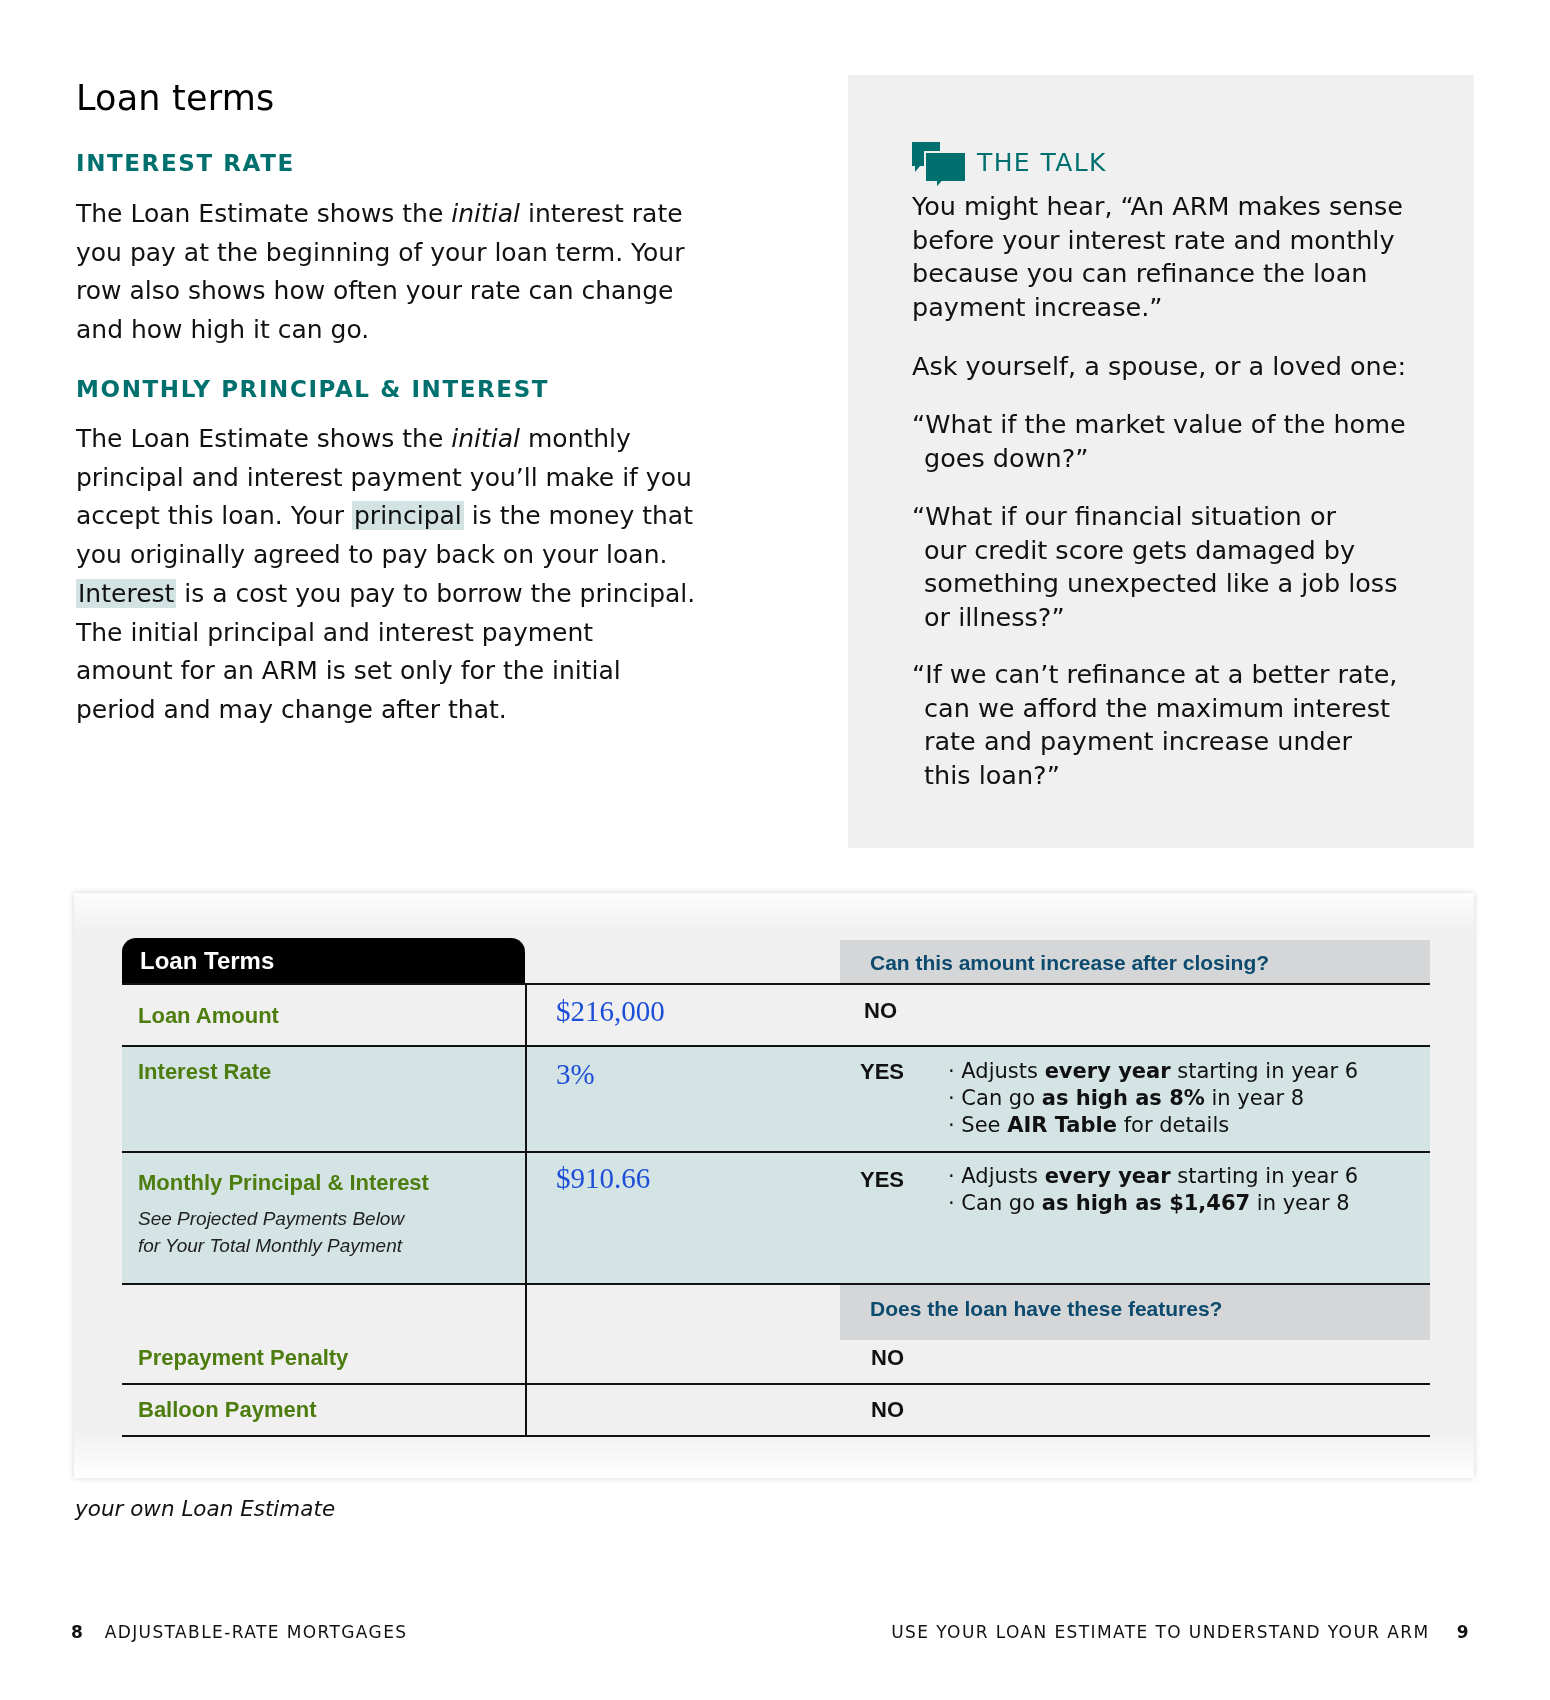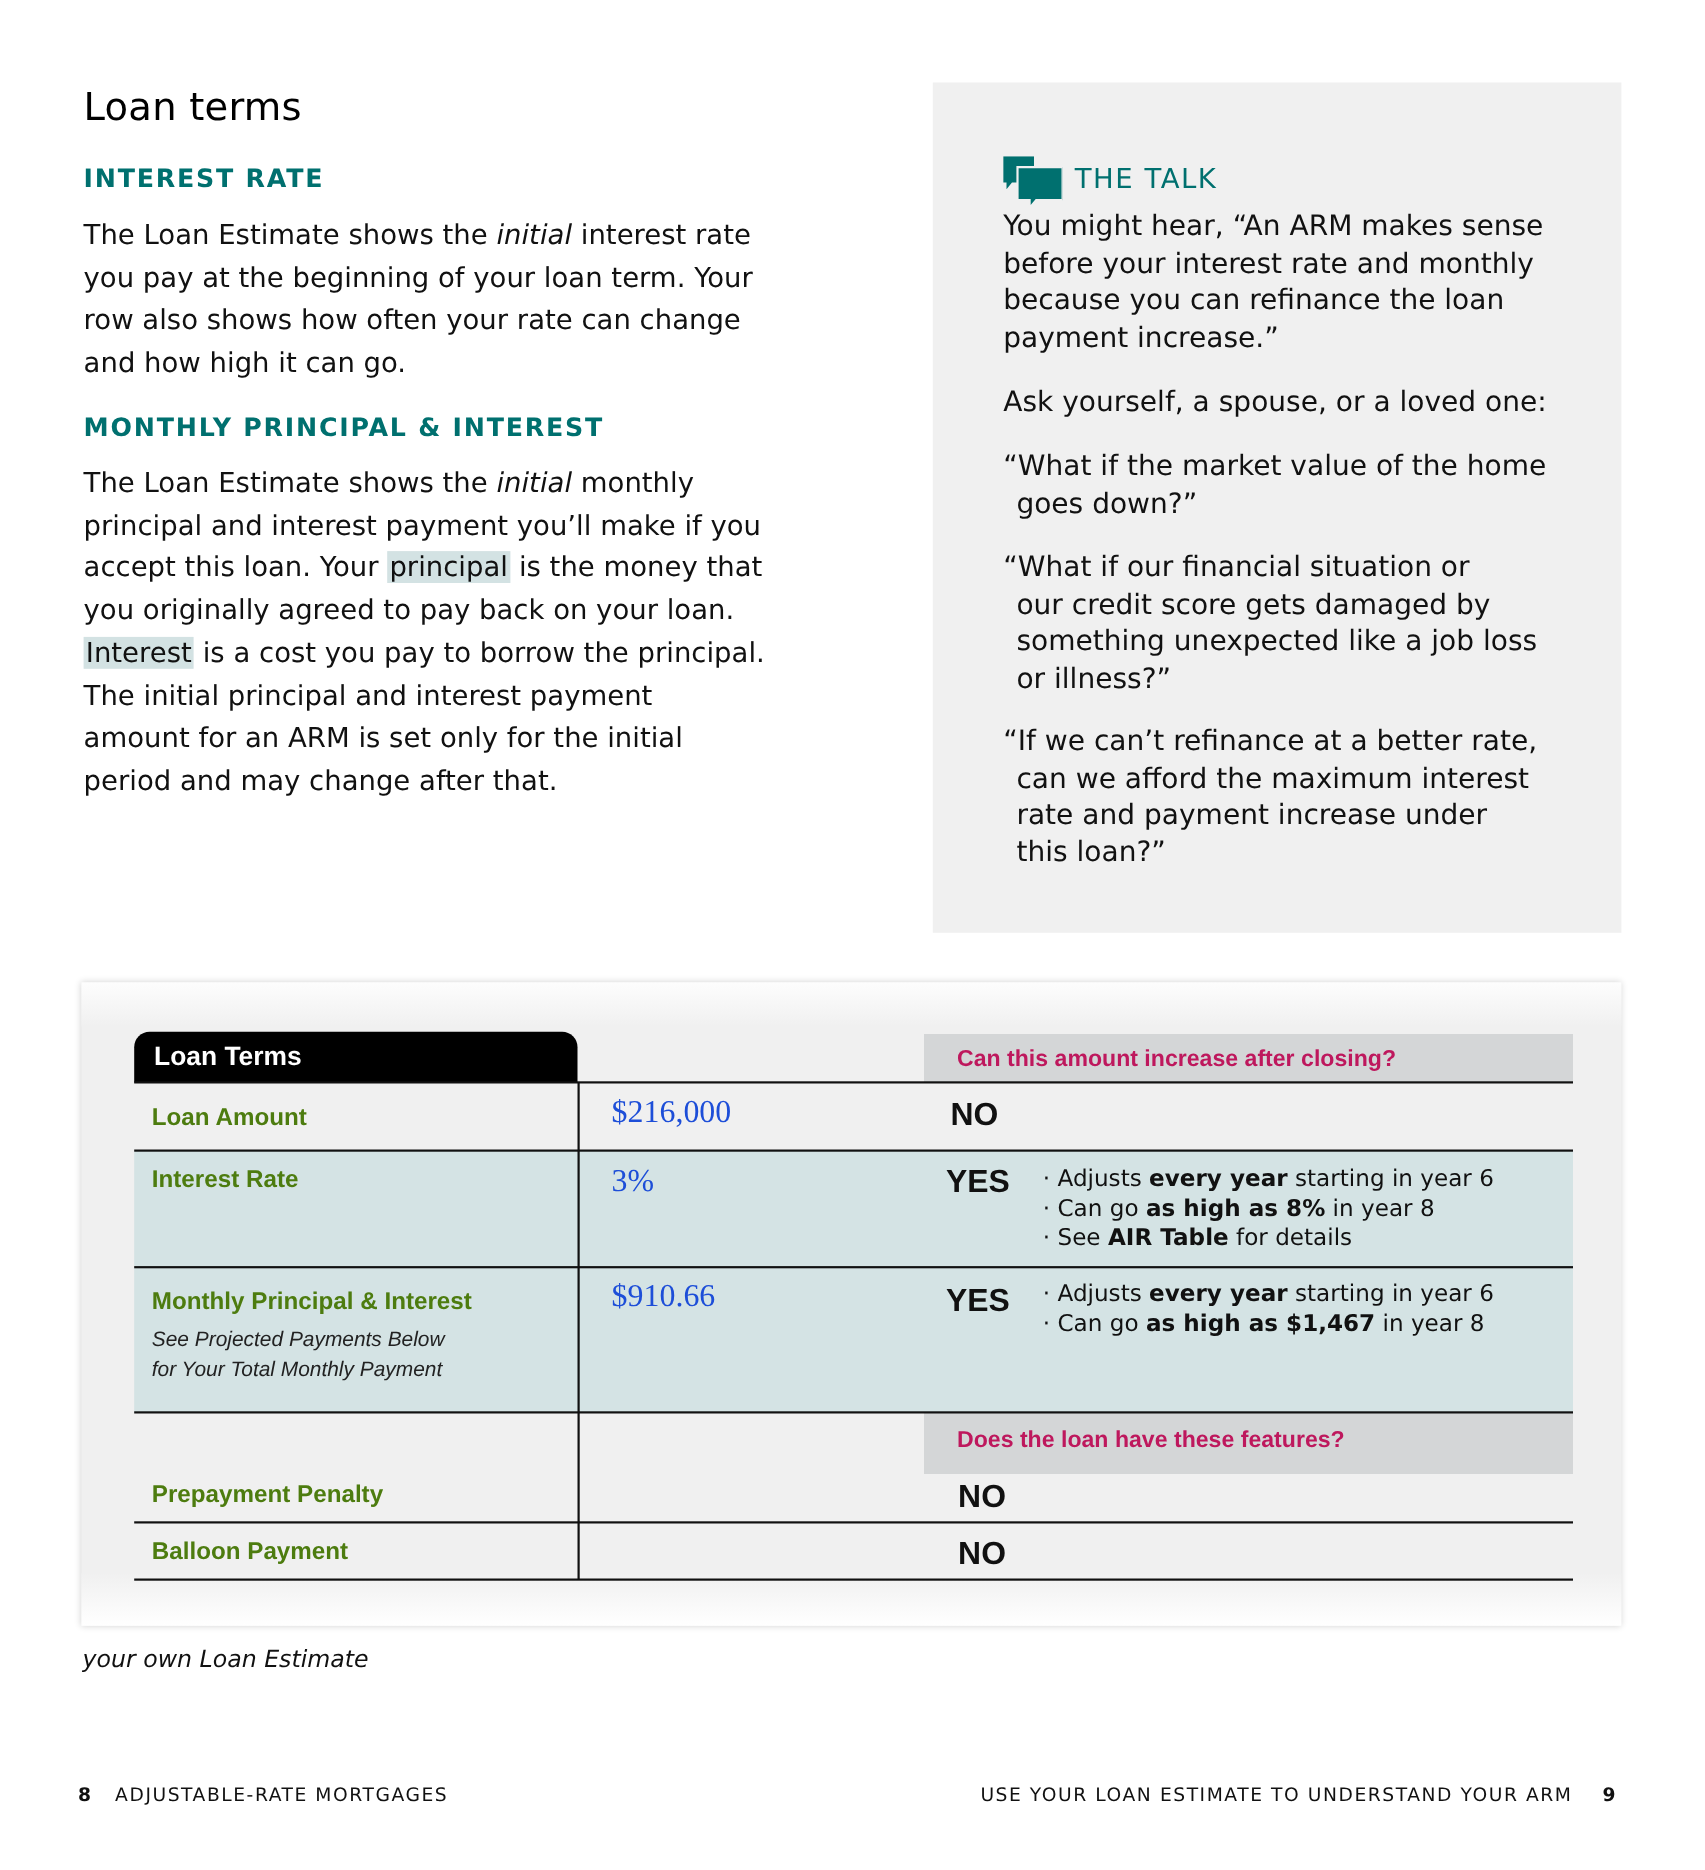--- a/index.html
+++ b/index.html
@@ -25,31 +25,31 @@
   
   .card { left: 74px; top: 893px; width: 1400px; height: 585px; background: #f0f0f0;
           box-shadow: 0 0 6px rgba(0,0,0,0.18); }
   .card-fadeTop { left: 74px; top: 893px; width: 1400px; height: 40px;
           background: linear-gradient(#fdfdfd, #f0f0f0); }
   .card-fadeBot { left: 74px; top: 1430px; width: 1400px; height: 48px;
           background: linear-gradient(#f0f0f0, #ffffff); }
   .lt-tab { left: 122px; top: 938px; width: 403px; height: 46px; background: #000; color: #fff;
             border-radius: 14px 14px 0 0; font-family: "Liberation Sans", sans-serif; font-weight: bold;
             font-size: 24px; line-height: 46px; padding-left: 18px; box-sizing: border-box; }
-  .col-head { left: 840px; width: 590px; height: 44px; background: #d4d6d7; color: #be185d;
+  .col-head { left: 840px; width: 590px; height: 44px; background: #d4d6d7; color: #0c4a6e;
               font-family: "Liberation Sans", sans-serif; font-weight: bold; font-size: 21px;
               line-height: 46px; padding-left: 30px; box-sizing: border-box; }
   .hline { height: 2px; background: #111; left: 122px; width: 1308px; }
   .vline { width: 1.5px; background: #111; left: 525px; }
   .teal-bg { background: #d4e3e4; left: 122px; width: 1308px; }
 
   .lbl { font-family: "Liberation Sans", sans-serif; font-weight: bold; font-size: 22px; color: #4d7c0f; left: 138px; }
   .sub-it { font-family: "Liberation Sans", sans-serif; font-style: italic; font-size: 19px; color: #222; left: 138px; line-height: 27px; }
   .val { font-family: Liberation Serif, serif; font-size: 29px; color: #1d4ed8; left: 556px; }
-  .ans { font-family: "Liberation Sans", sans-serif; font-weight: bold; font-size: 29px; color: #111; }
+  .ans { font-family: "Liberation Sans", sans-serif; font-weight: bold; font-size: 22px; color: #111; }
   .detail { font-family: "DejaVu Sans", sans-serif; font-size: 21px; line-height: 27px; color: #111; left: 948px; }
   .detail div { white-space: nowrap; }
   .detail b { font-weight: bold; }
 
   .caption { left: 75px; top: 1493px; font-size: 21.5px; line-height: 32px; font-style: italic; color: #111; font-family: "DejaVu Sans", sans-serif; }
   .footer { top: 1622px; font-size: 17px; letter-spacing: 1.4px; color: #111; }
   .footer b { font-weight: bold; }
 </style>
 </head>
 <body>

